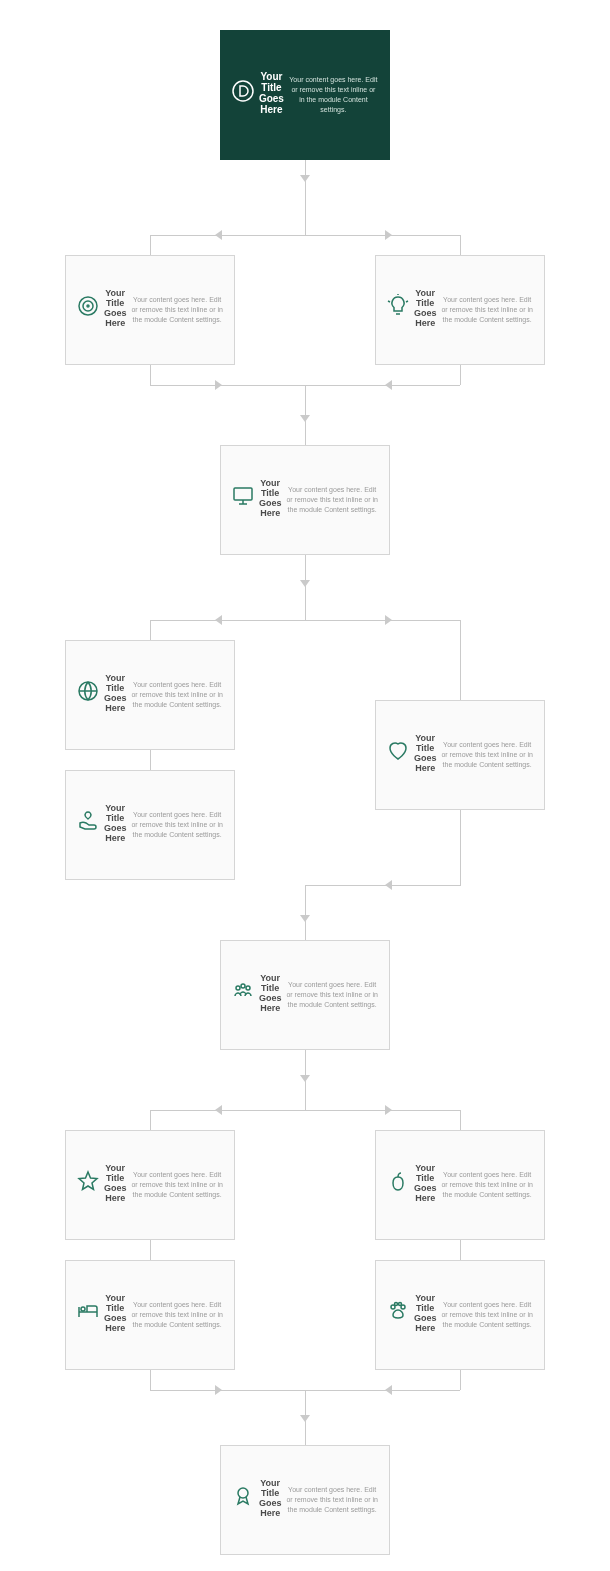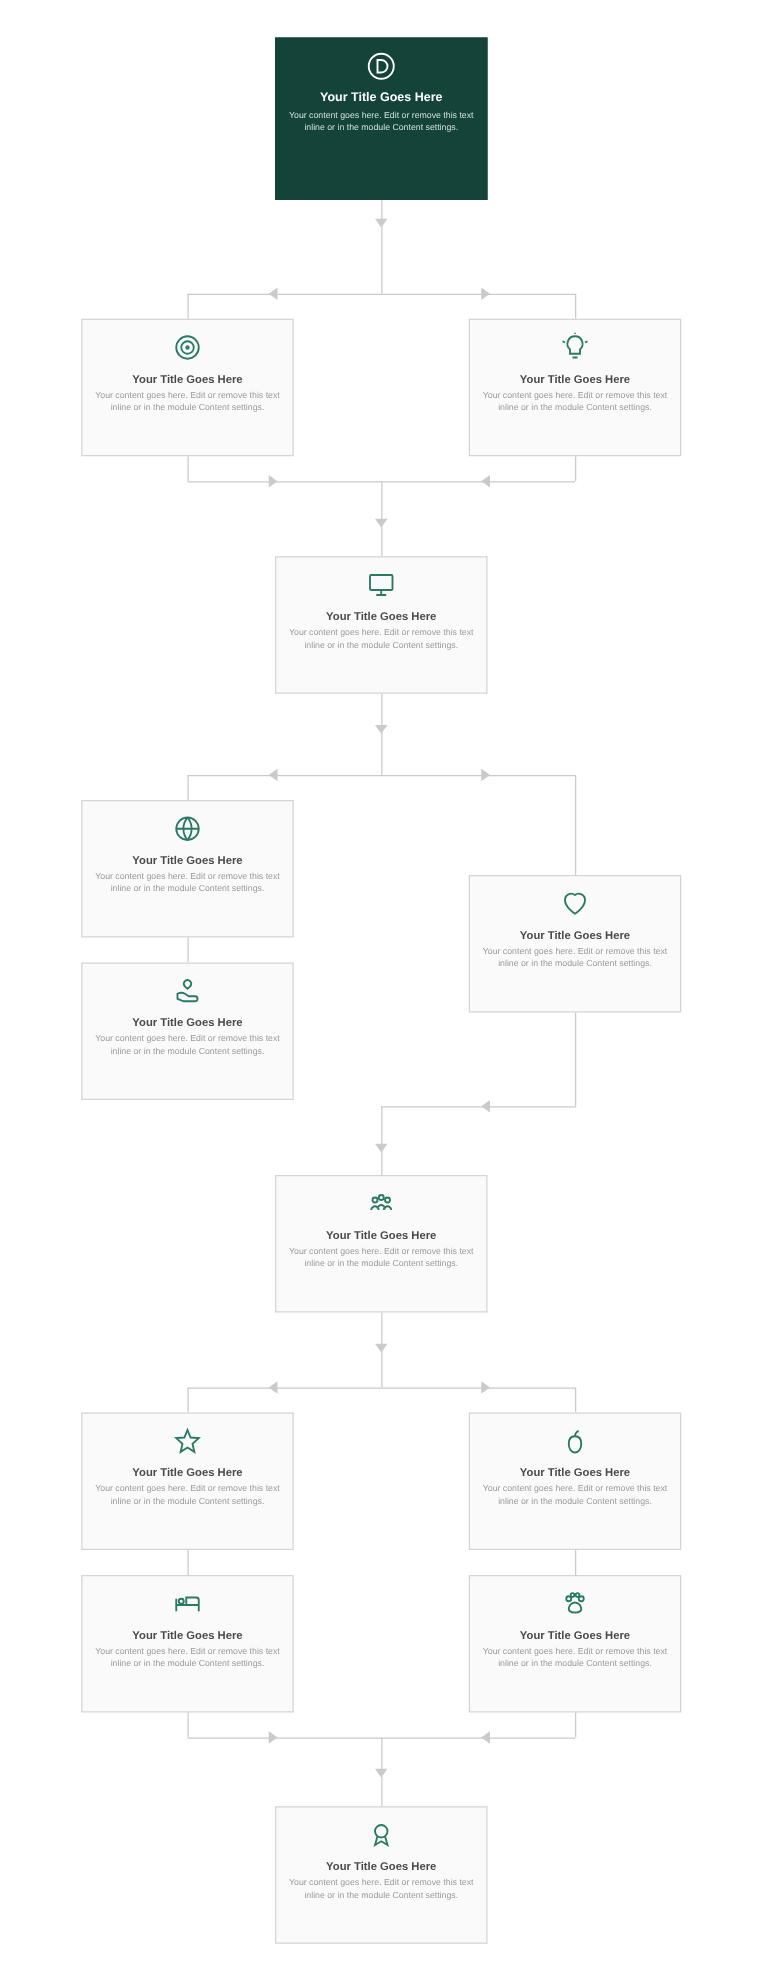--- a/index.html
+++ b/index.html
@@ -1,18 +1,18 @@
 <!DOCTYPE html>
 <html><head>
 <meta charset="utf-8">
 <style>
 * { box-sizing: border-box; margin: 0; padding: 0; }
 body { background: #fff; font-family: Helvetica, Arial, sans-serif; width: 610px; margin: 0 auto; }
 .canvas { position: relative; width: 610px; height: 1571px; }
-.card { position: absolute; width: 170px; height: 110px; background: #fafafa; border: 1px solid #d5d5d5; display: flex; flex-direction: column; align-items: center; justify-content: flex-start; padding: 10px; text-align: center; }
+.card { position: absolute; width: 170px; height: 110px; background: #fafafa; border: 1px solid #d5d5d5; display: flex; flex-direction: row; align-items: center; justify-content: flex-end; padding: 10px; text-align: center; }
 .card.hero { background: #134339; border-color: #134339; color: #fff; width: 170px; height: 130px; }
 .card .icon { width: 24px; height: 24px; display:flex; align-items:center; justify-content:center; margin-bottom:8px; }
 .card .icon svg { stroke:#2a7a63; fill:none; stroke-width:1.5; width:24px; height:24px; }
 .card.hero .icon svg { stroke:#fff; }
 .card h4 { font-size:9px; font-weight:600; color:#4a4a4a; margin-bottom:4px; }
 .card.hero h4 { color:#fff; font-size:10px; }
 .card p { font-size:7px; color:#9a9a9a; line-height:1.4; }
 .card.hero p { color:#d0e0da; }
 .line { position:absolute; background:#cacaca; }
 .line.v { width:1px; }

